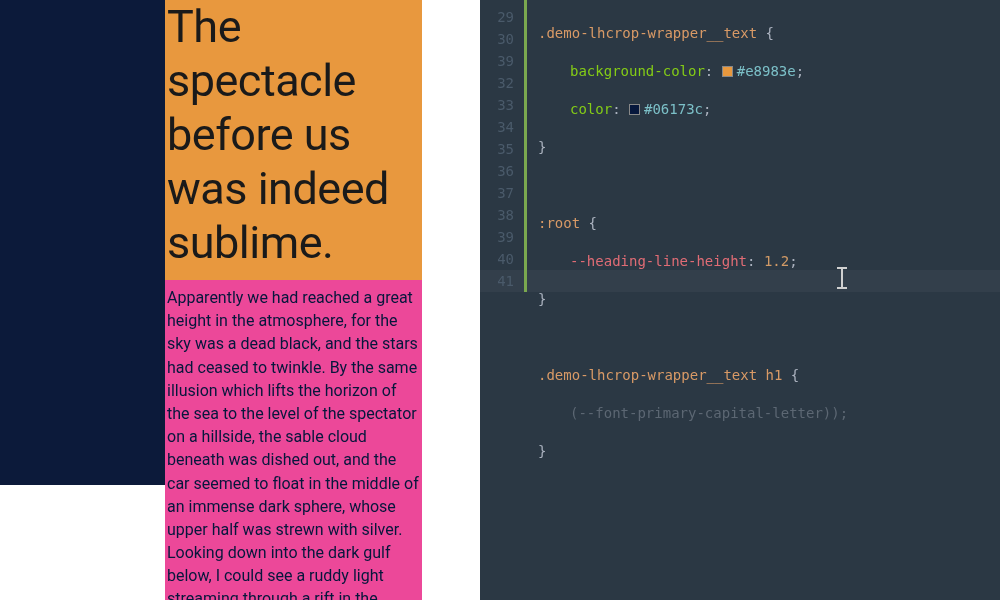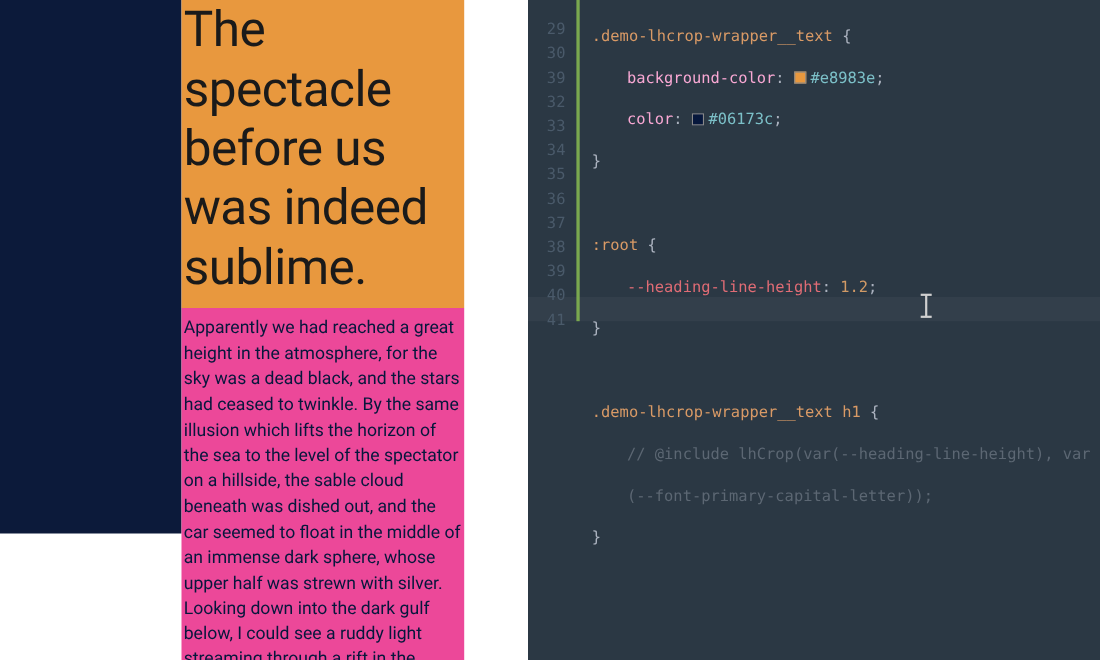--- a/index.html
+++ b/index.html
@@ -54,21 +54,21 @@
     width: 520px;
     height: 600px;
     background: #2b3844;
     position: relative;
     display: flex;
     font-family: "SF Mono", Menlo, Consolas, monospace;
     font-size: 14px;
   }
   .gutter {
     width: 44px;
-    padding-top: 16px;
+    padding-top: 6px;
     text-align: right;
     color: #4a5a6a;
     user-select: none;
     position: relative;
     z-index: 2;
   }
   .gutter .ln {
     height: 22px;
     line-height: 22px;
     padding-right: 10px;
@@ -98,21 +98,21 @@
   .highlight-row {
     position: absolute;
     left: 0;
     top: 270px;
     width: 520px;
     height: 22px;
     background: rgba(255,255,255,0.04);
     z-index: 0;
   }
   .sel { color: #d99a66; }
-  .prop { color: #f9a8d4; margin-top: 40px; }
+  .prop { color: #84cc16; margin-top: 40px; }
   .punct { color: #abb2bf; }
   .val { color: #7cc0c8; }
   .num { color: #d19a66; }
   .var { color: #e06c75; }
   .comment { color: #5c6773; font-style: normal; }
   .swatch {
     display: inline-block;
     width: 11px;
     height: 11px;
     border: 1px solid #888;
@@ -181,21 +181,20 @@
 <div class="line"><span class="sel">.demo-lhcrop-wrapper__text</span><span class="punct"> {</span></div>
 <div class="line indent1"><span class="prop">background-color</span><span class="punct">: </span><span class="swatch" style="background:#e8983e"></span><span class="val">#e8983e</span><span class="punct">;</span></div>
 <div class="line indent1"><span class="prop">color</span><span class="punct">: </span><span class="swatch" style="background:#06173c"></span><span class="val">#06173c</span><span class="punct">;</span></div>
 <div class="line"><span class="punct">}</span></div>
 <div class="line"></div>
 <div class="line"><span class="sel">:root</span><span class="punct"> {</span></div>
 <div class="line indent1"><span class="var">--heading-line-height</span><span class="punct">: </span><span class="num">1.2</span><span class="punct">;</span></div>
 <div class="line"><span class="punct">}</span></div>
 <div class="line"></div>
 <div class="line"><span class="sel">.demo-lhcrop-wrapper__text h1</span><span class="punct"> {</span></div>
-<div class="line indent1"><span class="comment">// @include lhCrop(var(--heading-line-height), var</span></div>
 <div class="line indent1"><span class="comment">(--font-primary-capital-letter));</span></div>
 <div class="line"><span class="punct">}</span></div>
   </div>
 
   <div class="cursor-caret">
     <span class="top"></span>
       <span class="bot"></span>
   </div>
 </div>
 

